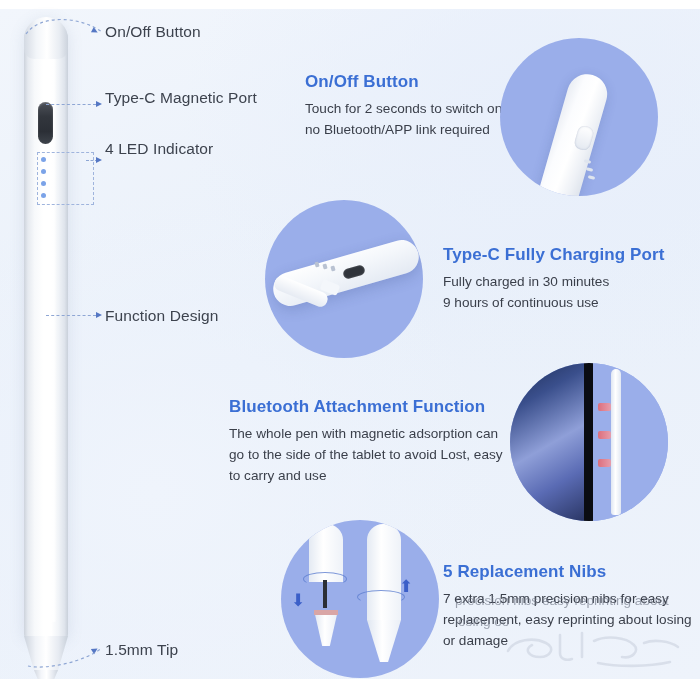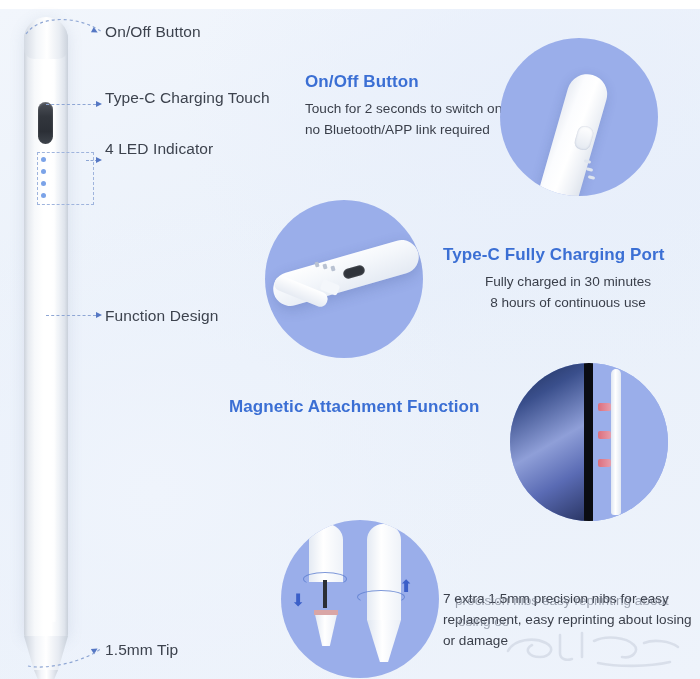--- a/index.html
+++ b/index.html
@@ -171,21 +171,21 @@
     position:absolute;
     font-size:13.6px;
     line-height:21px;
     color:#3a3f4a;
   }
 
   .ft-onoff   { left:305px; top:72px; }
   .fb-onoff   { left:305px; top:98px;  width:232px; }
 
   .ft-typec   { left:443px; top:245px; }
-  .fb-typec   { left:443px; top:271px; width:250px;text-align:center; }
+  .fb-typec   { left:443px; top:271px; width:250px; }
 
   .ft-magnet  { left:229px; top:397px; }
   .fb-magnet  { left:229px; top:423px; width:275px; }
 
   .ft-nibs    { left:443px; top:562px; }
   .fb-nibs    { left:443px; top:588px; width:250px; }
 
   
   .fb-nibs-ghost {
     left:455px; top:590px; width:250px;
@@ -405,21 +405,21 @@
   <div class="arrow-head ah-tip"></div>
 
   <svg class="arc" style="left:22px; top:12px; width:84px; height:34px;">
     <path d="M4,22 C18,2 58,4 80,20" fill="none" stroke="#8ea6d4" stroke-width="1.2" stroke-dasharray="3,3"></path>
   </svg>
   <svg class="arc" style="left:26px; top:640px; width:80px; height:32px;">
     <path d="M2,26 C20,30 58,22 76,8" fill="none" stroke="#8ea6d4" stroke-width="1.2" stroke-dasharray="3,3"></path>
   </svg>
 
   <div class="callout cal-onoff">On/Off Button</div>
-  <div class="callout cal-typec">Type-C Charging Touch</div>
+  <div class="callout cal-typec">Type-C Magnetic Port</div>
   <div class="callout cal-led">4 LED Indicator</div>
   <div class="callout cal-magnet">Function Design</div>
   <div class="callout cal-tip">1.5mm Tip</div>
 
   <div class="feature-title ft-onoff">On/Off Button</div>
   <div class="feature-body fb-onoff">Touch for 2 seconds to switch on/off, no Bluetooth/APP link required</div>
 
   <div class="circle c-onoff">
     <div class="o-pen"></div>
     <div class="o-btn"></div>
@@ -434,24 +434,25 @@
     <div class="t-led" style="left:50px; top:62px;"></div>
     <div class="t-led" style="left:58px; top:64px;"></div>
     <div class="t-led" style="left:66px; top:66px;"></div>
     <div class="t-cable"></div>
     <div class="t-plug"></div>
   </div>
 
   <div class="feature-title ft-typec">Type-C Fully Charging Port</div>
   <div class="feature-body fb-typec">
     <div>Fully charged in 30 minutes</div>
-    <div>8 hours of continuous use</div>
-  </div>
-
-  <div class="feature-title ft-magnet">Magnetic Attachment Function</div>
+    <div>9 hours of continuous use</div>
+  </div>
+
+  <div class="feature-title ft-magnet">Bluetooth Attachment Function</div>
+  <div class="feature-body fb-magnet">The whole pen with magnetic adsorption can go to the side of the tablet to avoid Lost, easy to carry and use</div>
 
   <div class="circle c-magnet">
     <div class="m-tablet"></div>
     <div class="m-edge"></div>
     <div class="m-back"></div>
     <div class="m-pen"></div>
     <div class="m-mag m-mag-1"></div>
     <div class="m-mag m-mag-2"></div>
     <div class="m-mag m-mag-3"></div>
   </div>
@@ -462,20 +463,21 @@
     <div class="n-cone nc-right"></div>
     <div class="n-shaft"></div>
     <div class="n-detached"></div>
     <div class="n-ring"></div>
     <div class="n-rot nr-1"></div>
     <div class="n-rot nr-2"></div>
     <div class="n-arrow na-1">⬇</div>
     <div class="n-arrow na-2">⬆</div>
   </div>
 
+  <div class="feature-title ft-nibs">5 Replacement Nibs</div>
   <div class="feature-body fb-nibs">7 extra 1.5mm precision nibs for easy replacement, easy reprinting about losing or damage</div>
   <div class="feature-body fb-nibs-ghost">precision nibs easy reprinting about losing oo</div>
 
   <svg class="watermark" viewBox="0 0 190 56">
     <g fill="none" stroke="#8a93a8" stroke-width="2.6" stroke-linecap="round">
       <path d="M10,34 C16,22 36,20 48,26 C58,31 52,40 42,40 C30,40 26,32 34,28"></path>
       <path d="M62,18 L62,36 C62,42 68,44 74,42"></path>
       <path d="M84,16 L84,40"></path>
       <path d="M96,24 C108,18 128,20 136,28 C142,34 134,42 124,40"></path>
       <path d="M146,26 C156,22 172,24 180,30"></path>

